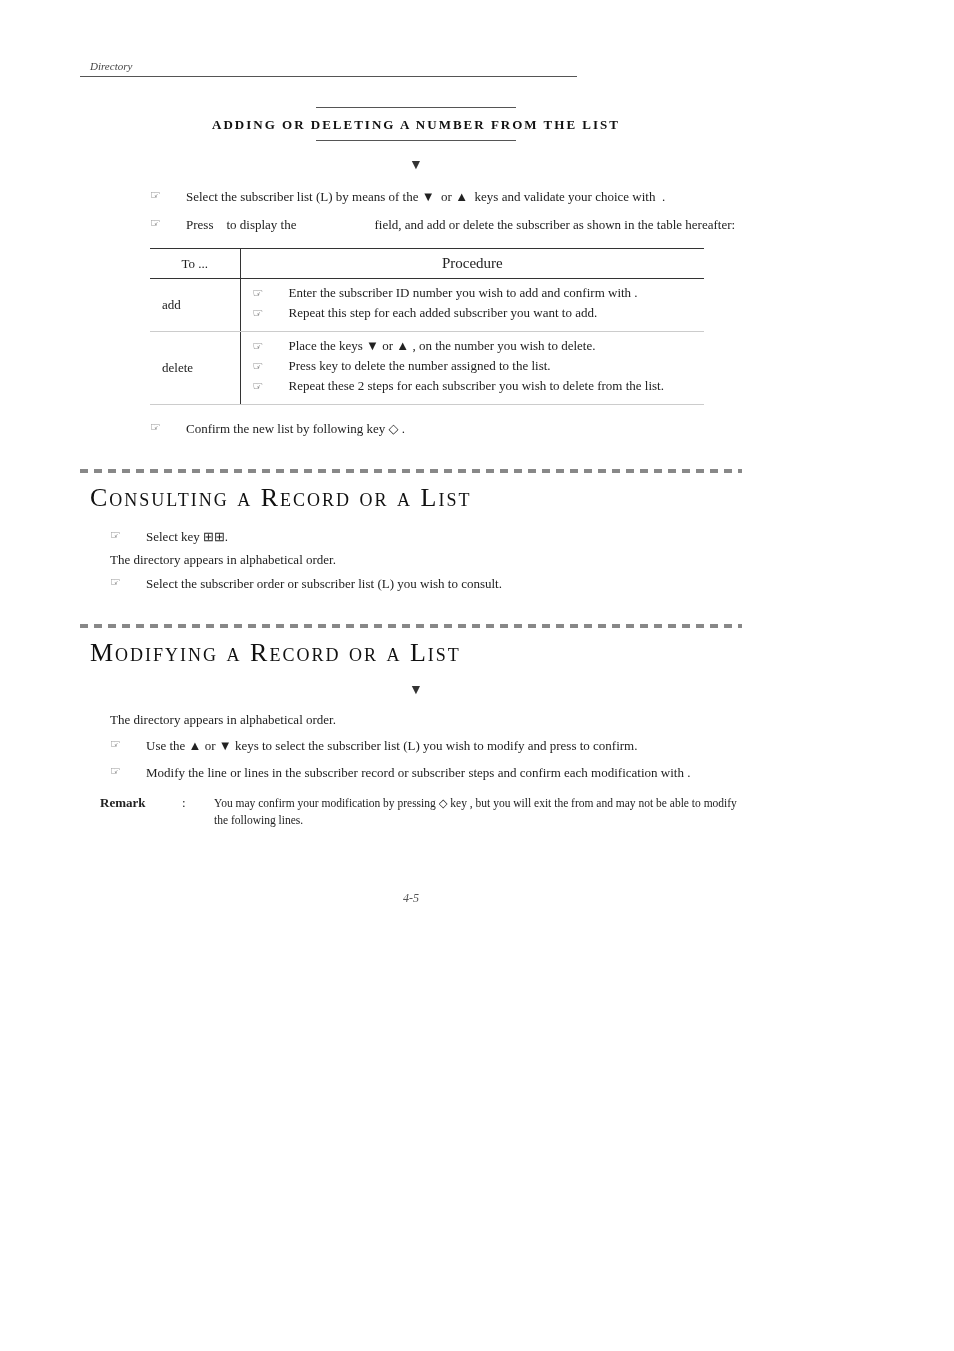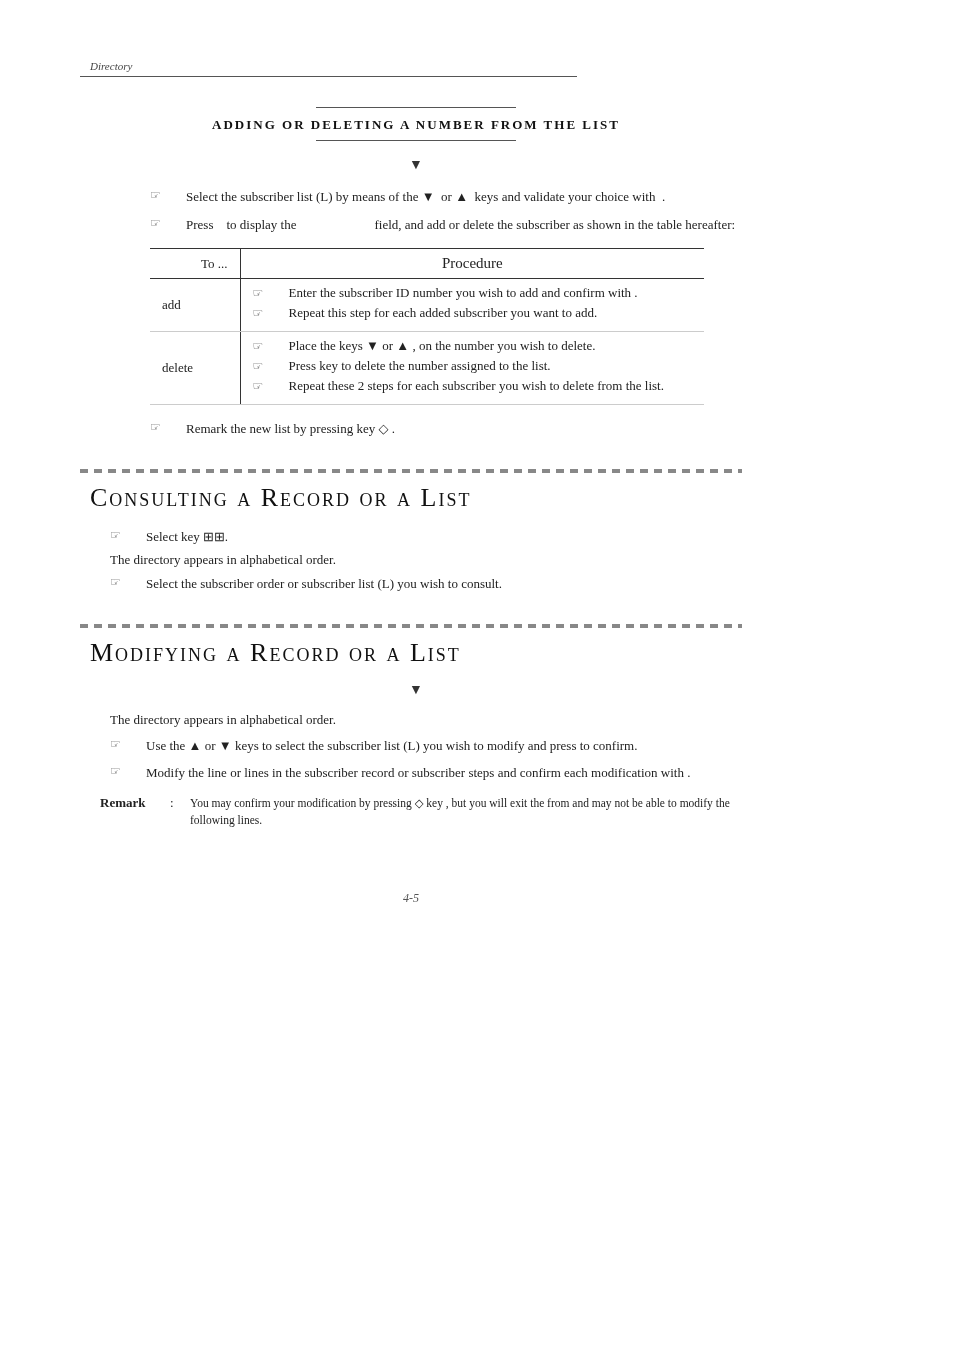--- a/index.html
+++ b/index.html
@@ -108,21 +108,21 @@
       border-bottom: 1px solid #333;
       padding: 6px 12px;
       font-weight: normal;
       font-family: 'Times New Roman', Times, serif;
       font-size: 13px;
       text-align: left;
     }
     .procedure-table th.col-to {
       border-right: 1px solid #333;
       width: 90px;
-      text-align: right;
+      text-align: center;
     }
     .procedure-table th.col-proc {
       text-align: center;
       font-size: 15px;
     }
     .procedure-table td {
       padding: 6px 12px;
       vertical-align: top;
       border-bottom: 1px solid #ccc;
     }
@@ -272,21 +272,21 @@
             </div>
           </td>
         </tr>
       </tbody>
     </table>
 
     <div class="instruction-block">
       <div class="instruction-row">
         <span class="hand-icon">☞</span>
         <span class="instruction-text">
-          Remark the new list by pressing key ◇ .
+          Confirm the new list by following key ◇ .
         </span>
       </div>
     </div>
   </div>
 
   <div class="dashed-sep">
     <div class="dash-line"></div>
   </div>
 
   <div class="section-content">
@@ -329,21 +329,21 @@
     <div class="instruction-row" style="margin-left:20px; margin-bottom:8px;">
       <span class="hand-icon">☞</span>
       <span class="instruction-text">Use the ▲ or ▼  keys to select the subscriber list (L) you wish to modify and press     to confirm.</span>
     </div>
 
     <div class="instruction-row" style="margin-left:20px; margin-bottom:8px;">
       <span class="hand-icon">☞</span>
       <span class="instruction-text">Modify the line or lines in the subscriber record or subscriber steps and confirm each modification with  .</span>
     </div>
 
-    <div class="remark-row" style="margin-left:10px;">
+    <div class="remark-row" style="margin-left:10px;gap:12px;">
       <span class="remark-label">Remark</span>
       <span class="remark-colon">:</span>
       <span class="remark-text">You may confirm your modification by pressing ◇ key , but you will exit the from and may not be able to modify the following lines.</span>
     </div>
   </div>
 
   <div class="page-number">4-5</div>
 
 </div>
 

